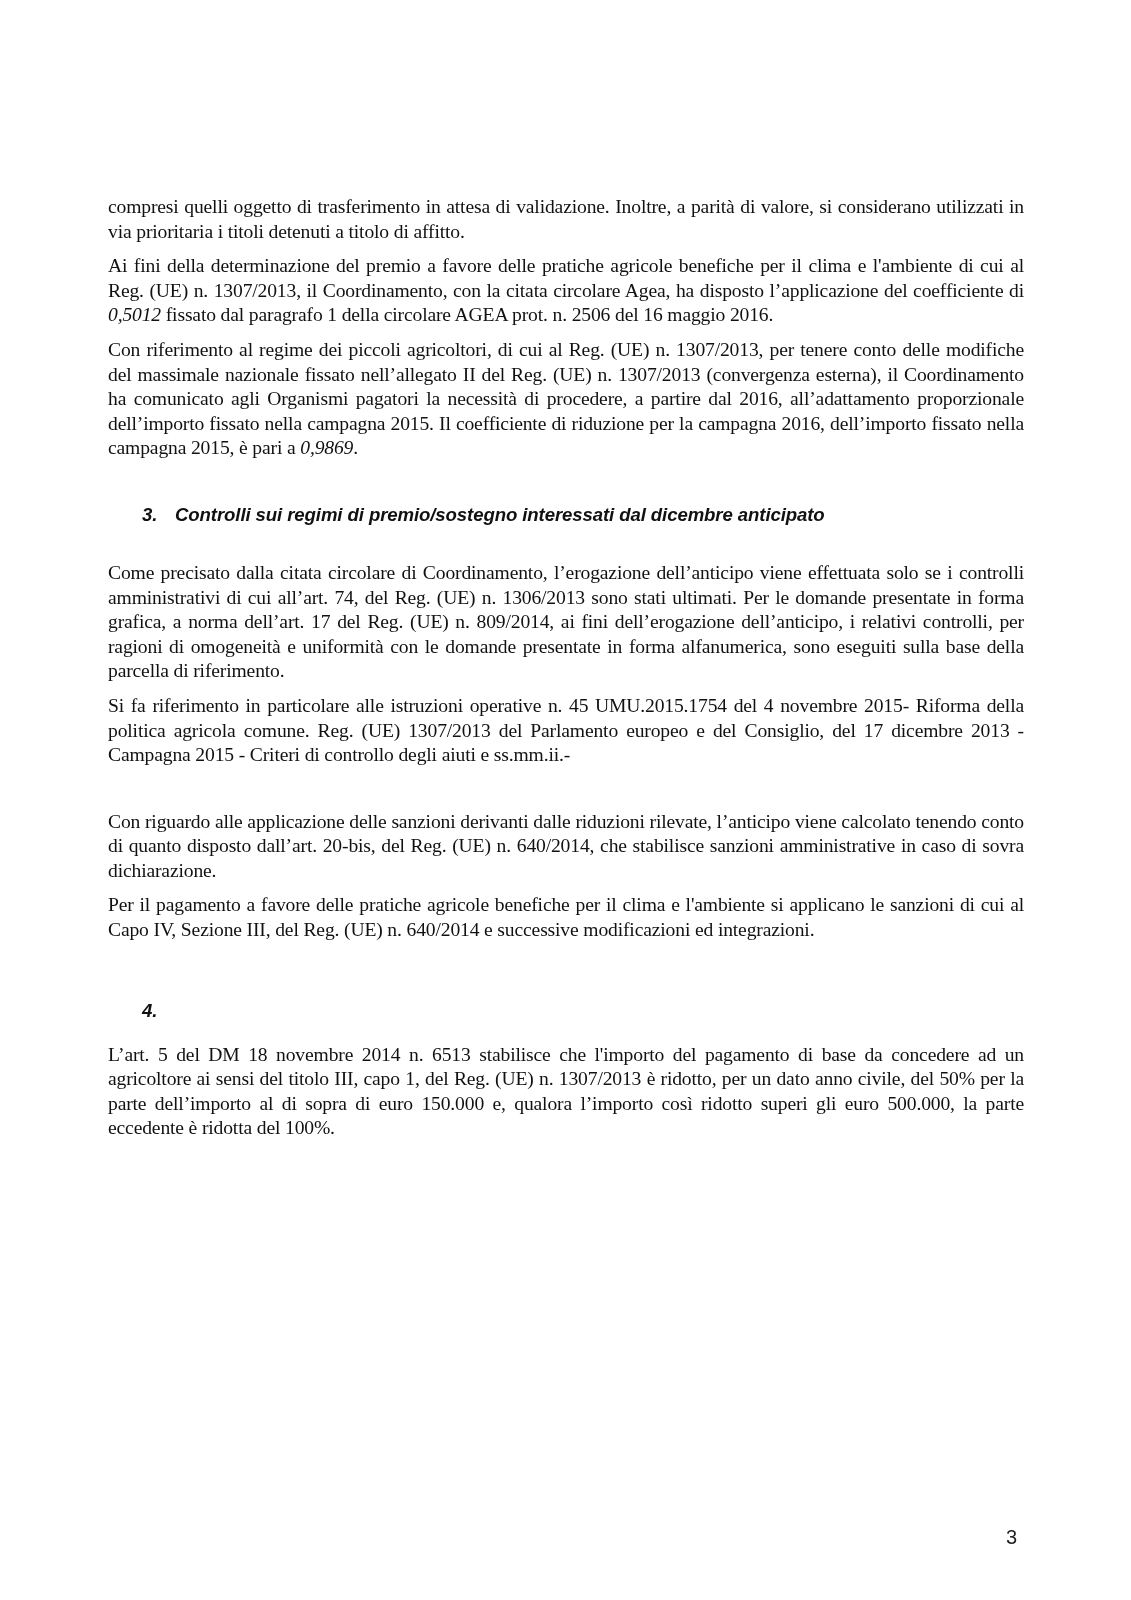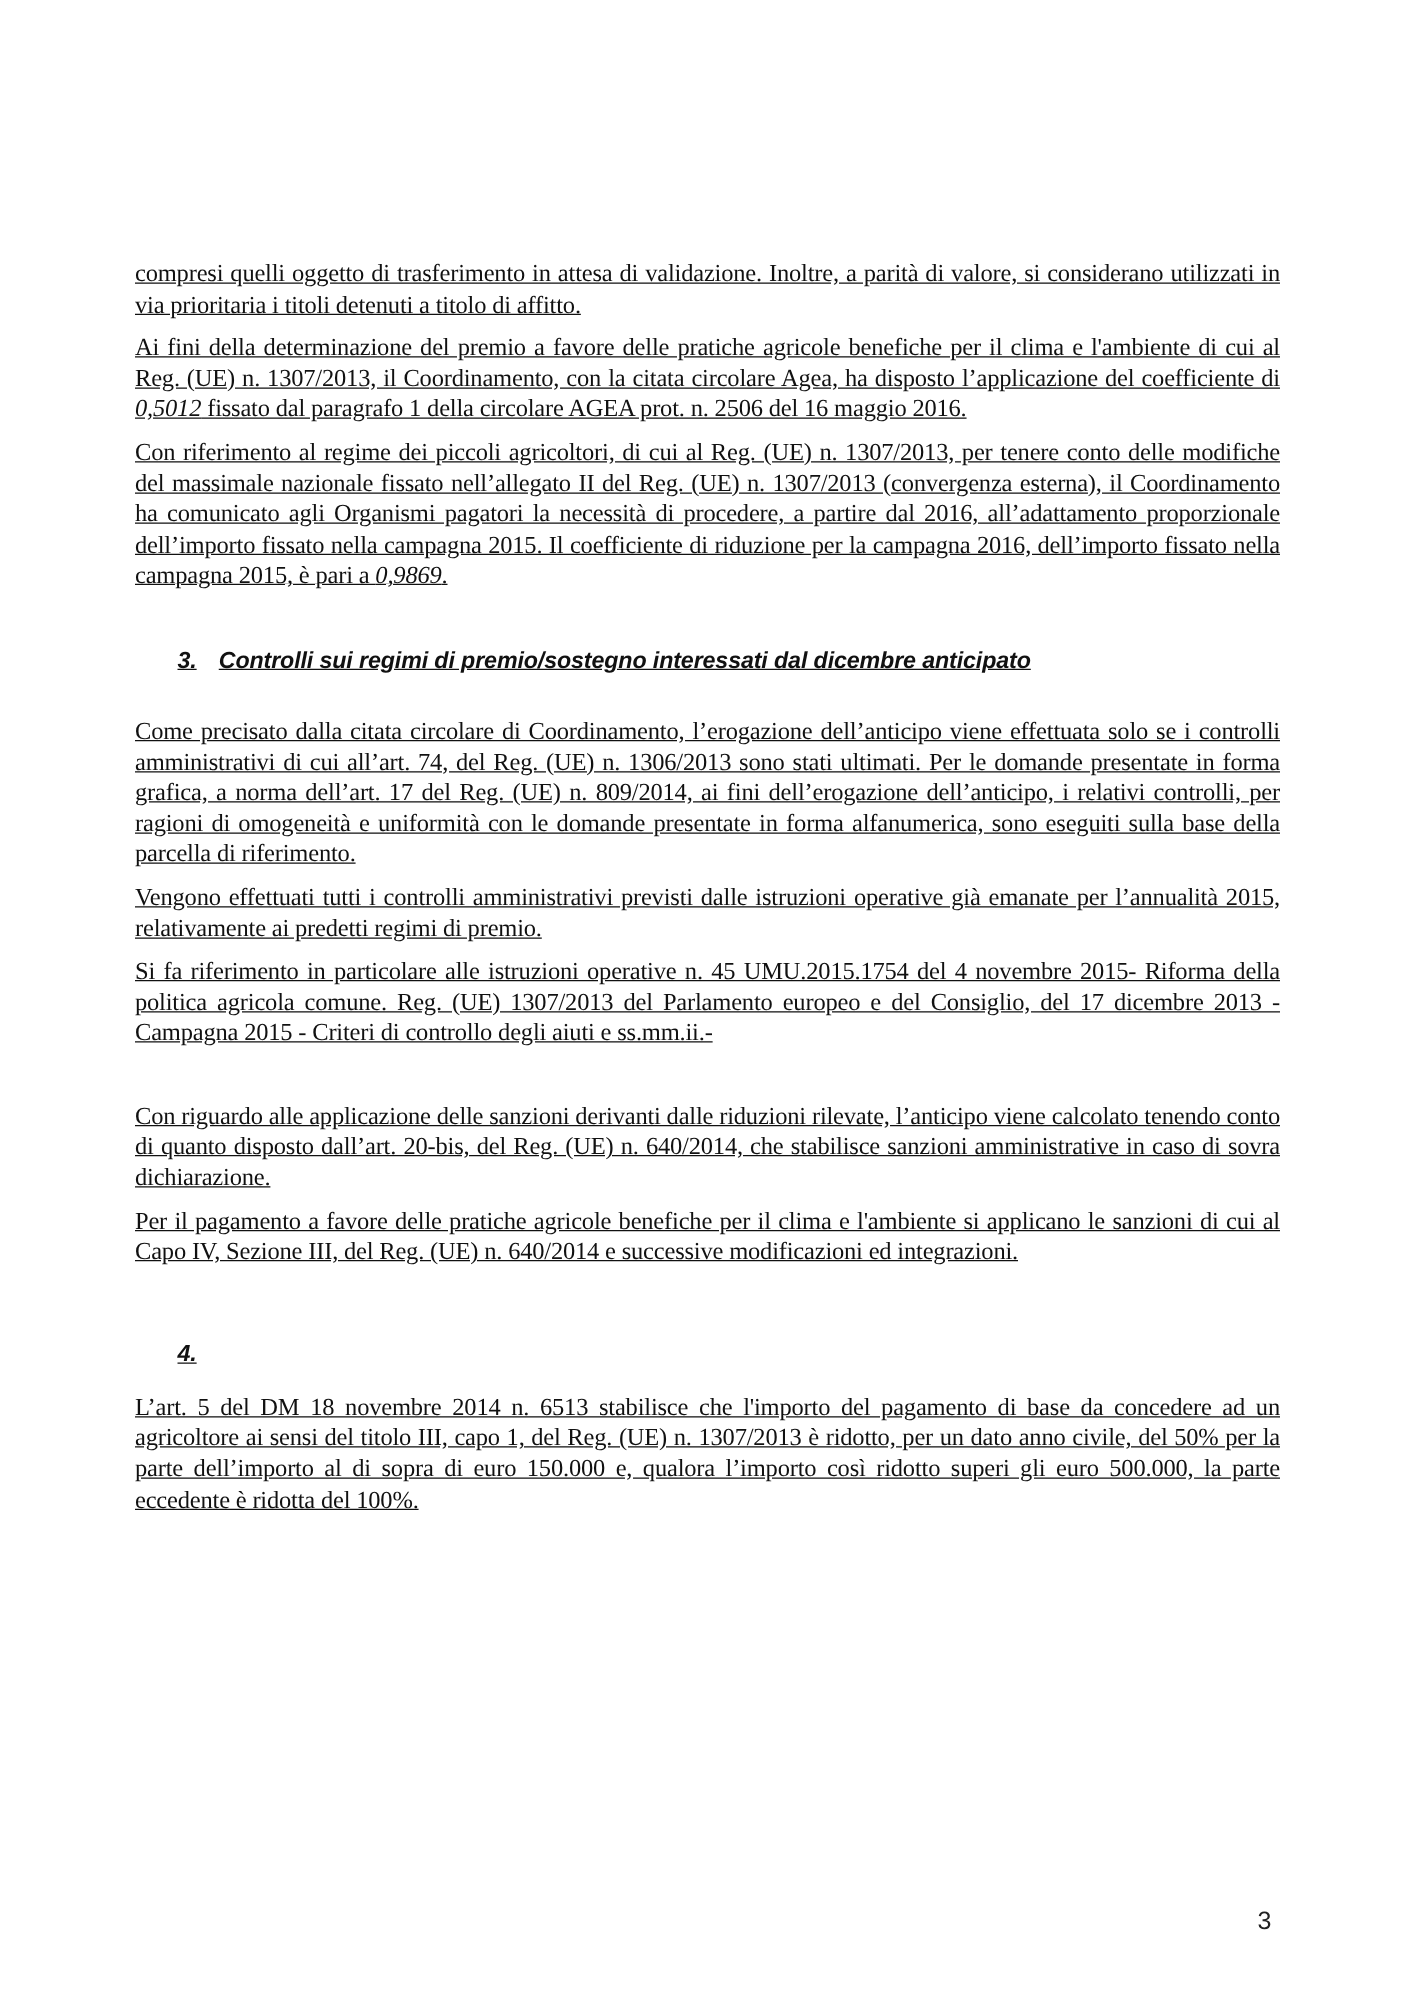--- a/index.html
+++ b/index.html
@@ -10,26 +10,25 @@
     body {
       width: 1131px;
       height: 1600px;
       position: relative;
       overflow: hidden;
       color: #111111;
     }
     .page {
       position: absolute;
       left: 108px;
-      top: 208px;
+      top: 195px;
       width: 916px;
       font-family: "Liberation Serif", serif;
       font-size: 19.6px;
       line-height: 24.6px;
-      text-decoration: underline;
     }
     .para {
       margin: 0 0 10px 0;
       text-align: justify;
       text-align-last: left;
       letter-spacing: -0.15px;
     }
     .para .num-italic {
       font-style: italic;
     }
@@ -79,21 +78,20 @@
   <div class="gap-large"></div>
 
   <h2 class="heading">
     <span class="hnum">3.</span>
     <span>Controlli sui regimi di premio/sostegno interessati dal dicembre anticipato</span>
   </h2>
 
   <div class="after-heading"></div>
 
   <p class="para">Come precisato dalla citata circolare di Coordinamento, l’erogazione dell’anticipo viene effettuata solo se i controlli amministrativi di cui all’art. 74, del Reg. (UE) n. 1306/2013 sono stati ultimati. Per le domande presentate in forma grafica, a norma dell’art. 17 del Reg. (UE) n. 809/2014, ai fini dell’erogazione dell’anticipo, i relativi controlli, per ragioni di omogeneità e uniformità con le domande presentate in forma alfanumerica, sono eseguiti sulla base della parcella di riferimento.</p>
-  <p class="para">Vengono effettuati tutti i controlli amministrativi previsti dalle istruzioni operative già emanate per l’annualità 2015, relativamente ai predetti regimi di premio.</p>
   <p class="para">Si fa riferimento  in particolare alle istruzioni operative n. 45 UMU.2015.1754 del 4 novembre 2015- Riforma della politica agricola comune. Reg. (UE) 1307/2013 del Parlamento europeo e del Consiglio, del 17 dicembre 2013 - Campagna 2015 - Criteri di controllo degli aiuti e ss.mm.ii.-</p>
 
   <div class="gap-large"></div>
 
   <p class="para">Con riguardo alle applicazione delle sanzioni derivanti dalle riduzioni rilevate, l’anticipo viene calcolato tenendo conto di quanto disposto dall’art. 20-bis, del Reg. (UE) n. 640/2014, che stabilisce sanzioni amministrative in caso di sovra dichiarazione.</p>
   <p class="para">Per il pagamento a favore delle pratiche agricole benefiche per il clima e l'ambiente si applicano le sanzioni di cui al Capo IV, Sezione III, del Reg. (UE) n. 640/2014 e successive modificazioni ed integrazioni.</p>
 
   <div class="gap-large" style="height:46px"></div>
 
   <h2 class="heading">

